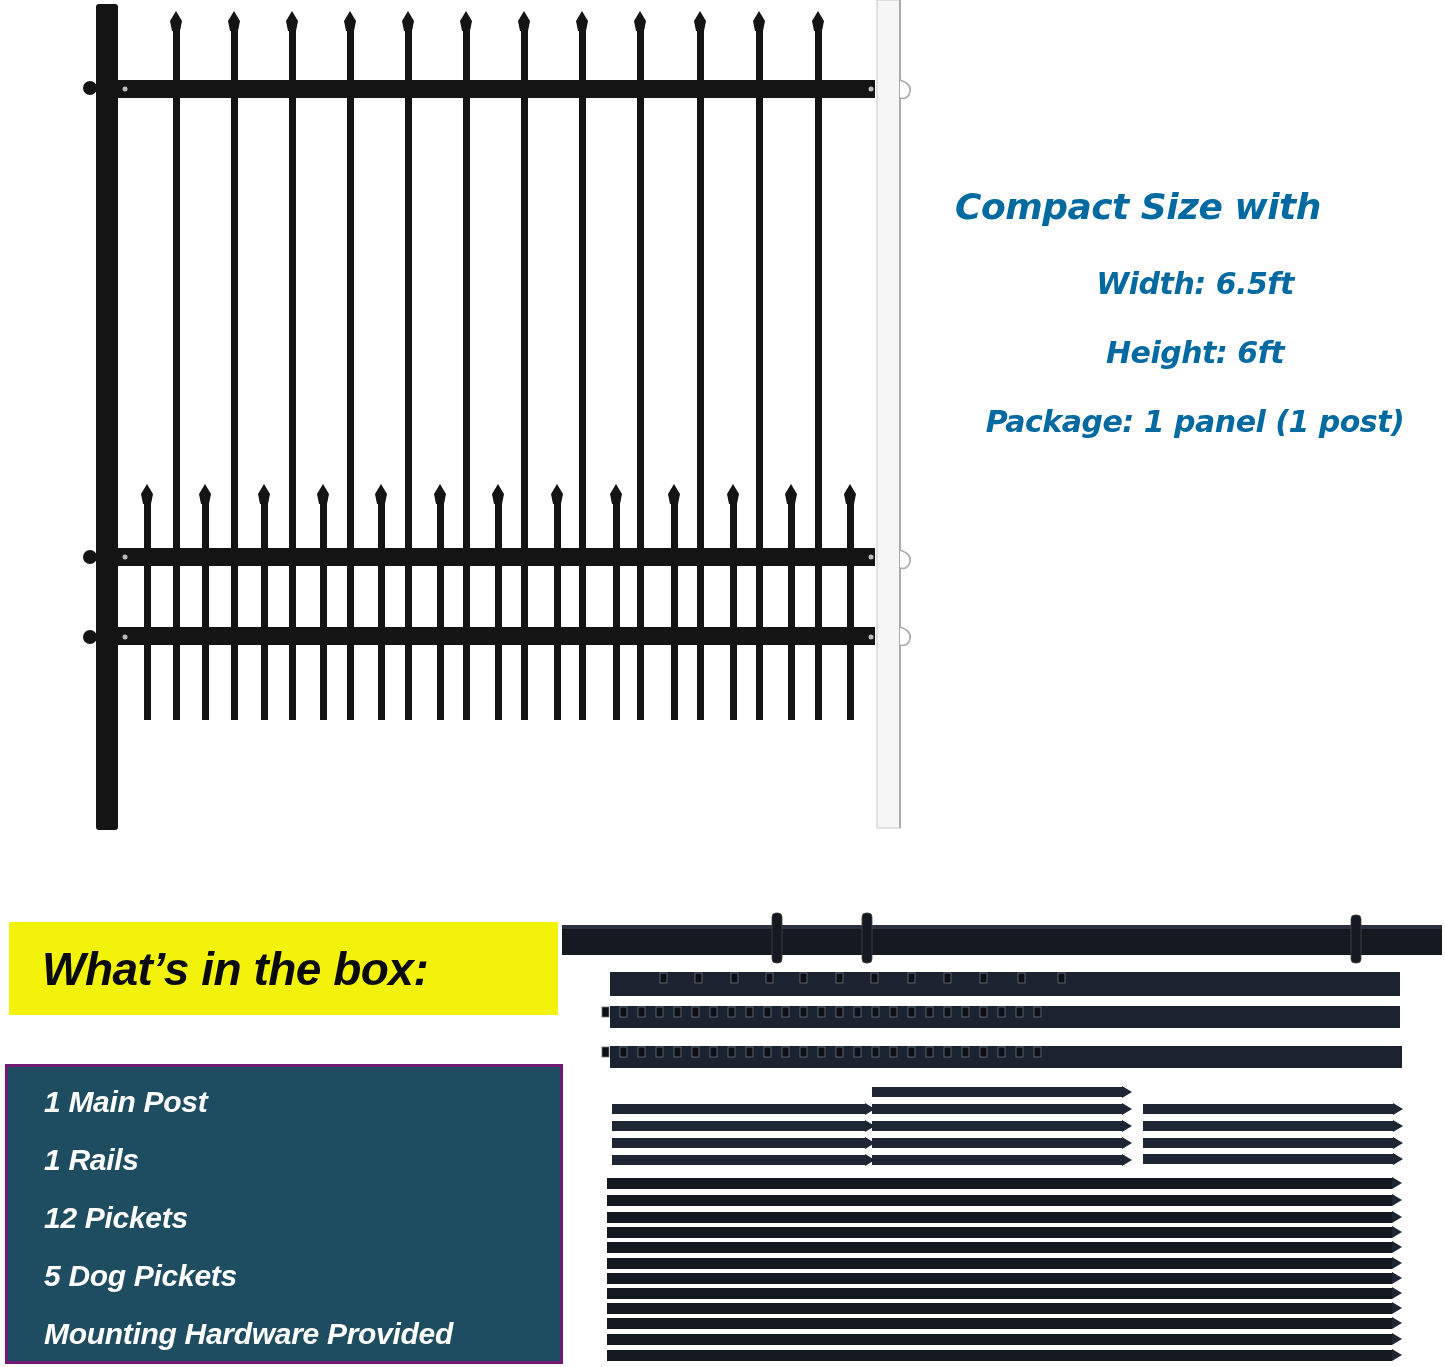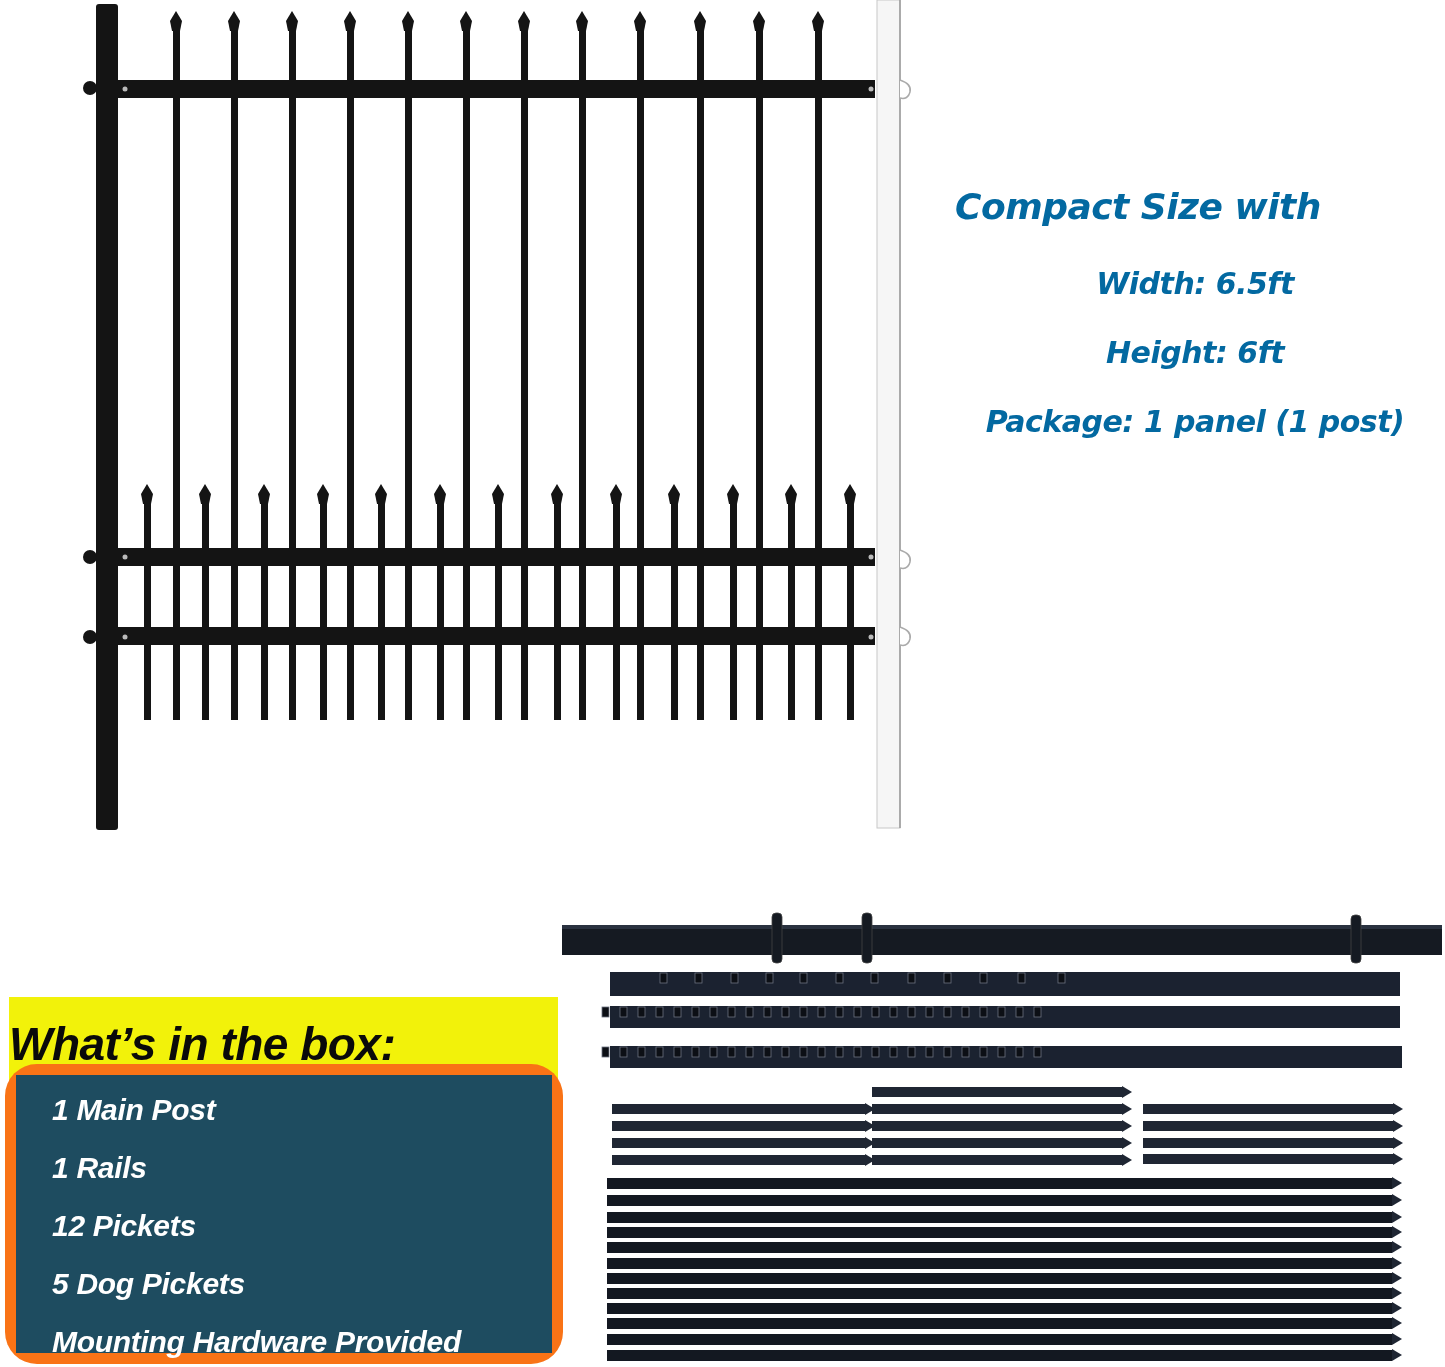--- a/index.html
+++ b/index.html
@@ -15,34 +15,34 @@
     font-family: "DejaVu Sans", sans-serif;
     font-weight: bold;
     font-style: italic;
     white-space: nowrap;
     letter-spacing: -0.5px;
   }
   .spec-head { font-size: 36px; line-height: 84px; }
   .spec-item { font-size: 30px; line-height: 69px; text-align: center; }
 
   .box-title-band {
-    position: absolute; left: 9px; top: 997px; width: 549px; height: 93px;
+    position: absolute; left: 9px; top: 922px; width: 549px; height: 93px;
     background: #f2f20a;
     display: flex; align-items: center;
+    padding-left: 33px;
   }
   .box-title {
     font-family: "Liberation Sans", sans-serif;
     font-weight: bold; font-style: italic;
     font-size: 46px; color: #0a0a0a; letter-spacing: -0.5px;
   }
   .box-list-frame {
     position: absolute; left: 5px; top: 1064px; width: 558px; height: 300px;
-    background: #f97316;
-    padding: 11px;
-    border-radius: 32px;
+    background: #701a75;
+    padding: 3px;
   }
   .box-list {
     width: 100%; height: 100%;
     background: #1e4c60;
     padding: 6px 0 0 36px;
   }
   .box-item {
     font-family: "Liberation Sans", sans-serif;
     font-weight: bold; font-style: italic;
     font-size: 30px; line-height: 58px;

